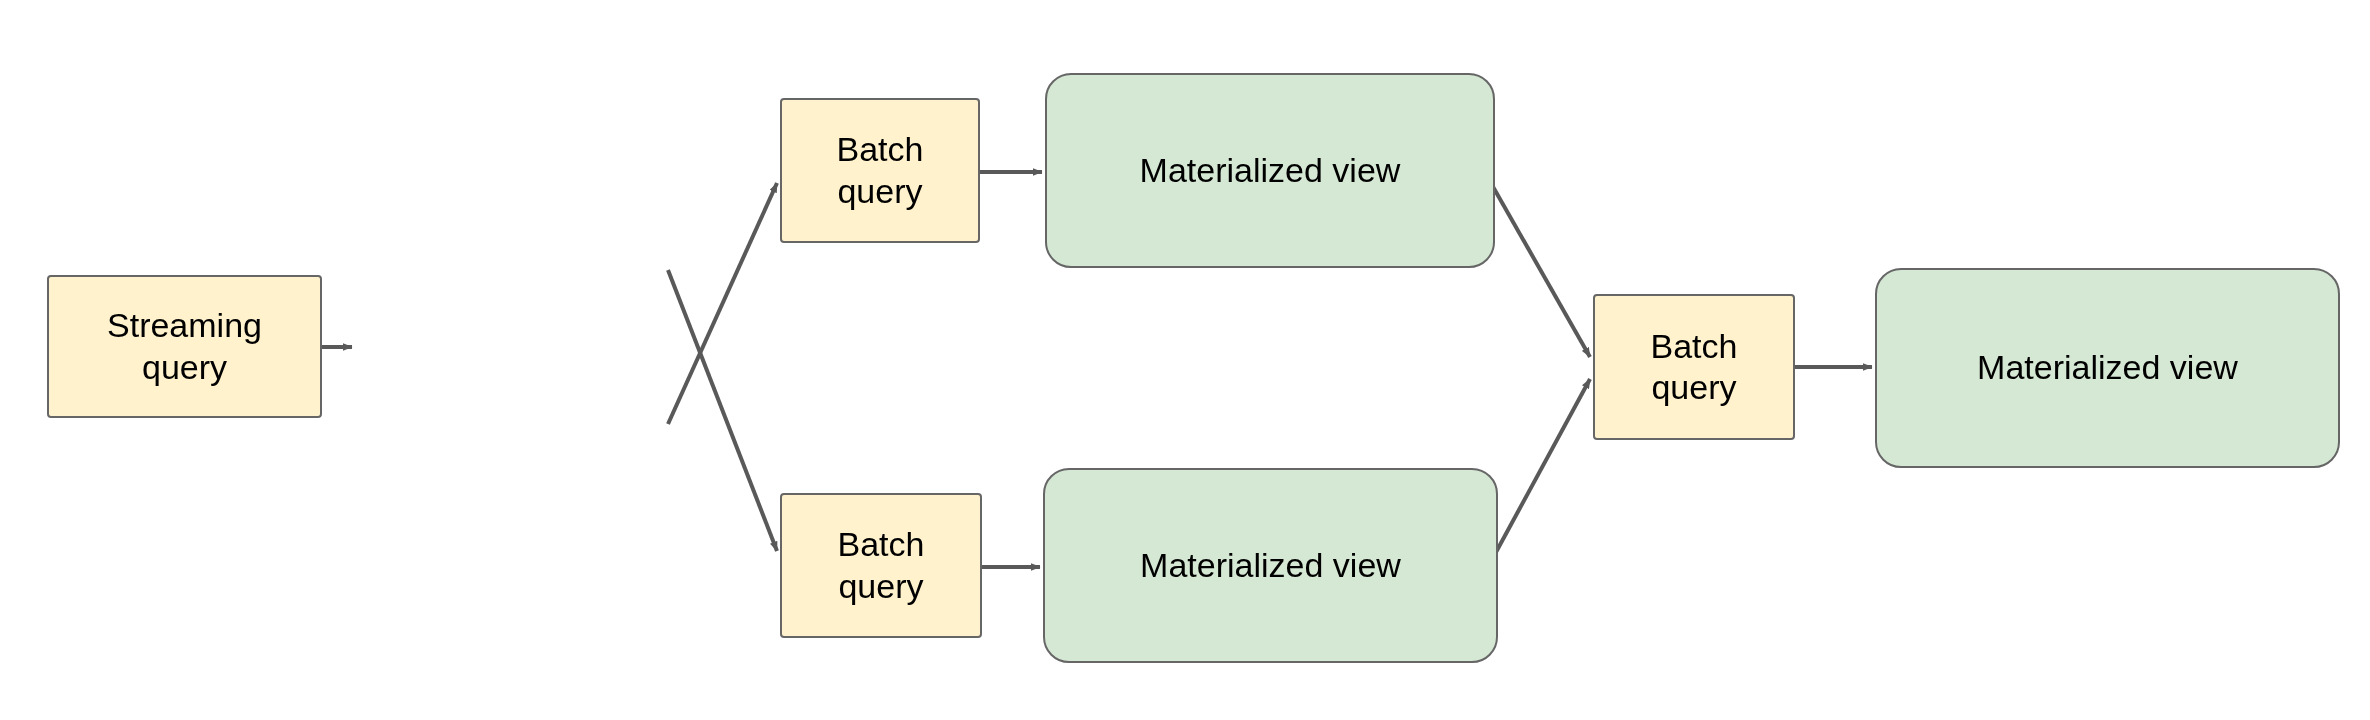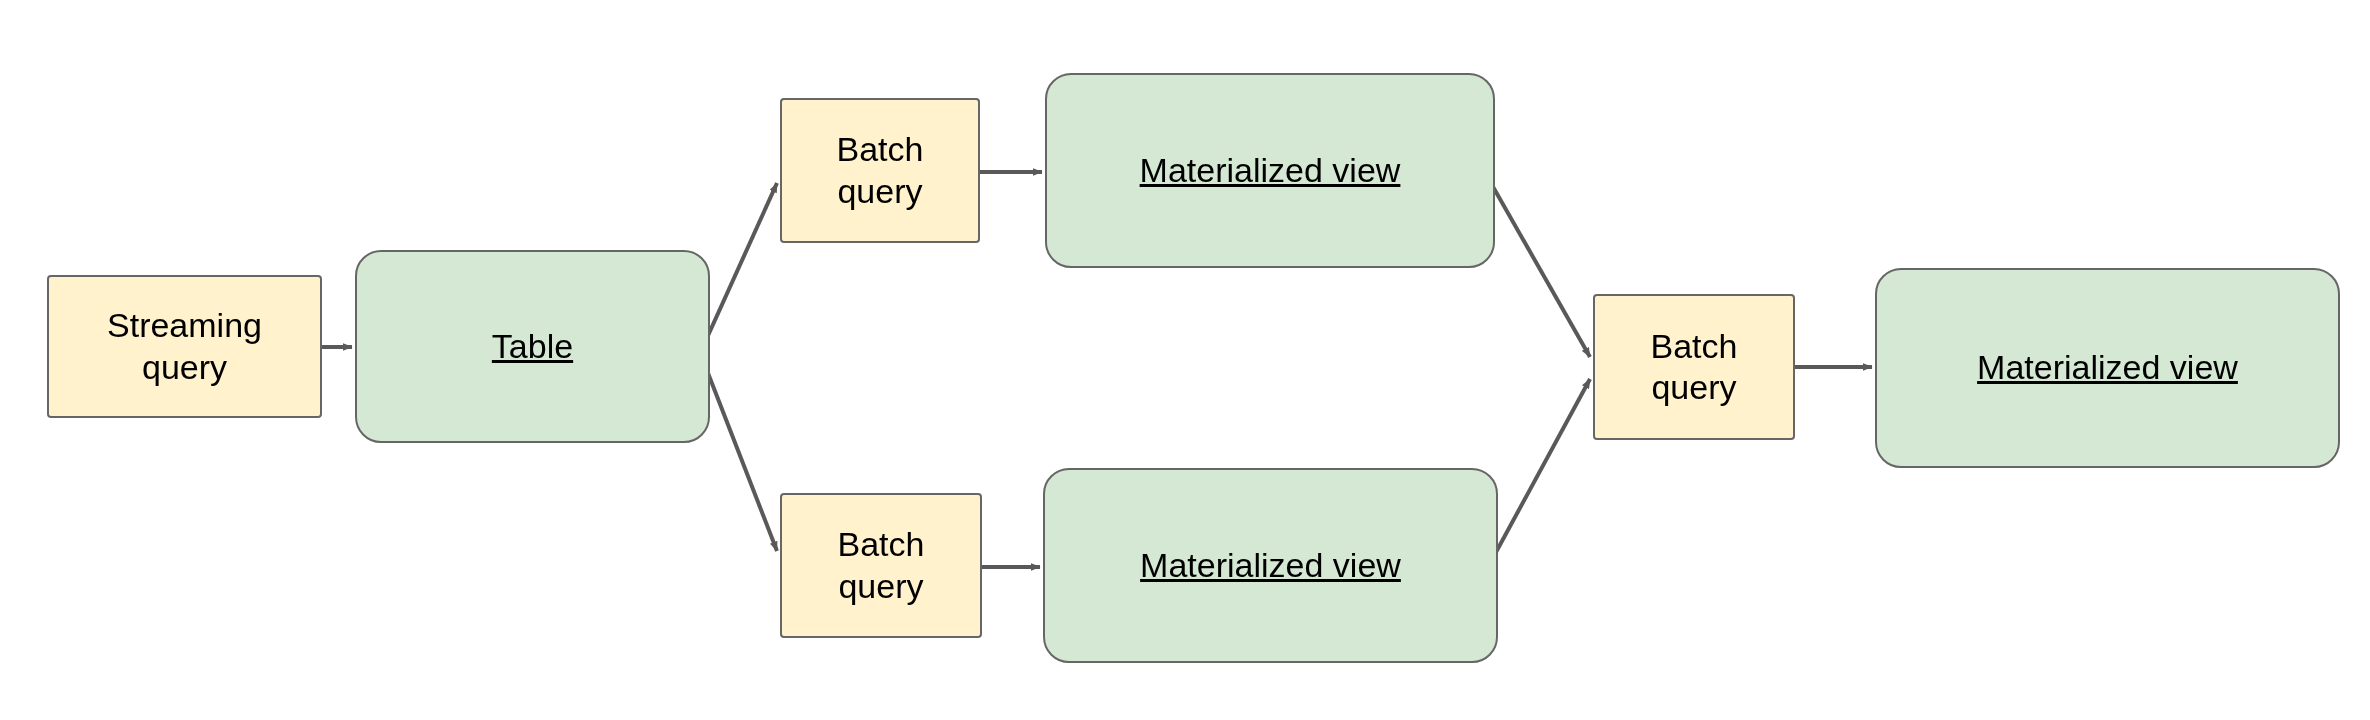--- a/index.html
+++ b/index.html
@@ -43,21 +43,20 @@
     background: #fff2cc;
     border-color: #666666;
     border-radius: 4px;
     font-size: 34px;
   }
   .node.store {
     background: #d5e8d4;
     border-color: #666666;
     border-radius: 26px;
     font-size: 34px;
-    text-decoration: underline;
   }
   
   .n-streaming-query { left: 31px;   top: 275px; width: 275px; height: 143px; margin-left: 16px; }
   .n-table           { left: 355px;  top: 250px; width: 355px; height: 193px; }
   .n-batch-top       { left: 780px;  top: 98px;  width: 200px; height: 145px; }
   .n-mv-top          { left: 1045px; top: 73px;  width: 450px; height: 195px; }
   .n-batch-bottom    { left: 780px;  top: 493px; width: 202px; height: 145px; }
   .n-mv-bottom       { left: 1043px; top: 468px; width: 455px; height: 195px; }
   .n-batch-center    { left: 1593px; top: 294px; width: 202px; height: 146px; }
   .n-mv-right        { left: 1875px; top: 268px; width: 465px; height: 200px; }
@@ -87,21 +86,20 @@
     <line x1="1492" y1="185" x2="1590" y2="357" stroke="#595959" stroke-width="4" marker-end="url(#arrowhead)"></line>
 
     <line x1="1495" y1="554" x2="1590" y2="379" stroke="#595959" stroke-width="4" marker-end="url(#arrowhead)"></line>
 
     <line x1="1795" y1="367" x2="1872" y2="367" stroke="#595959" stroke-width="4" marker-end="url(#arrowhead)"></line>
   </svg>
 
   <div class="node process n-streaming-query">Streaming
 query</div>
 
-  <div class="node store n-table">Table</div>
 
   <div class="node process n-batch-top">Batch
 query</div>
 
   <div class="node store n-mv-top">Materialized view</div>
 
   <div class="node process n-batch-bottom">Batch
 query</div>
 
   <div class="node store n-mv-bottom">Materialized view</div>

